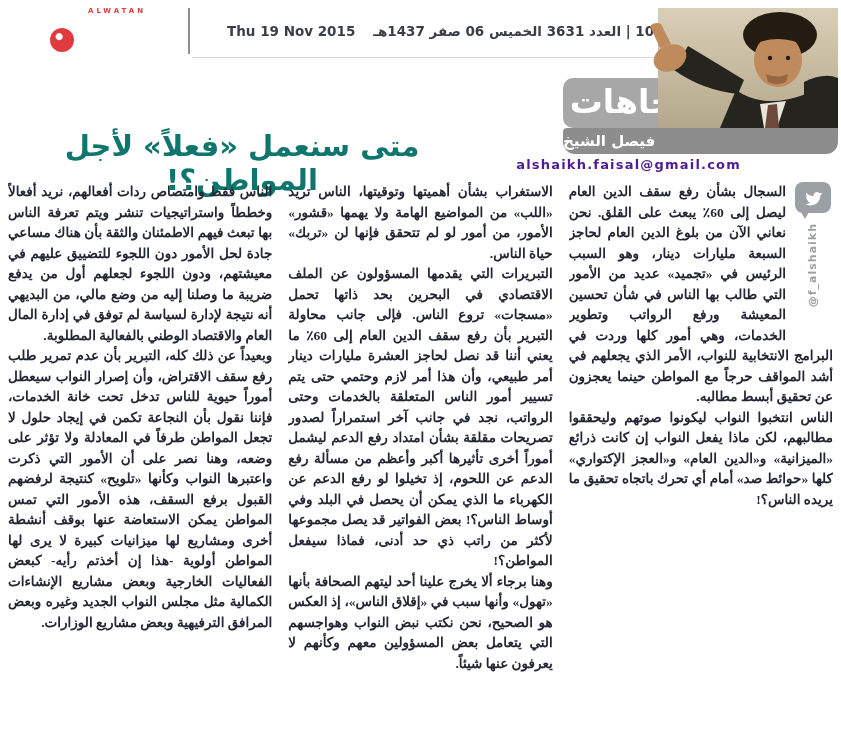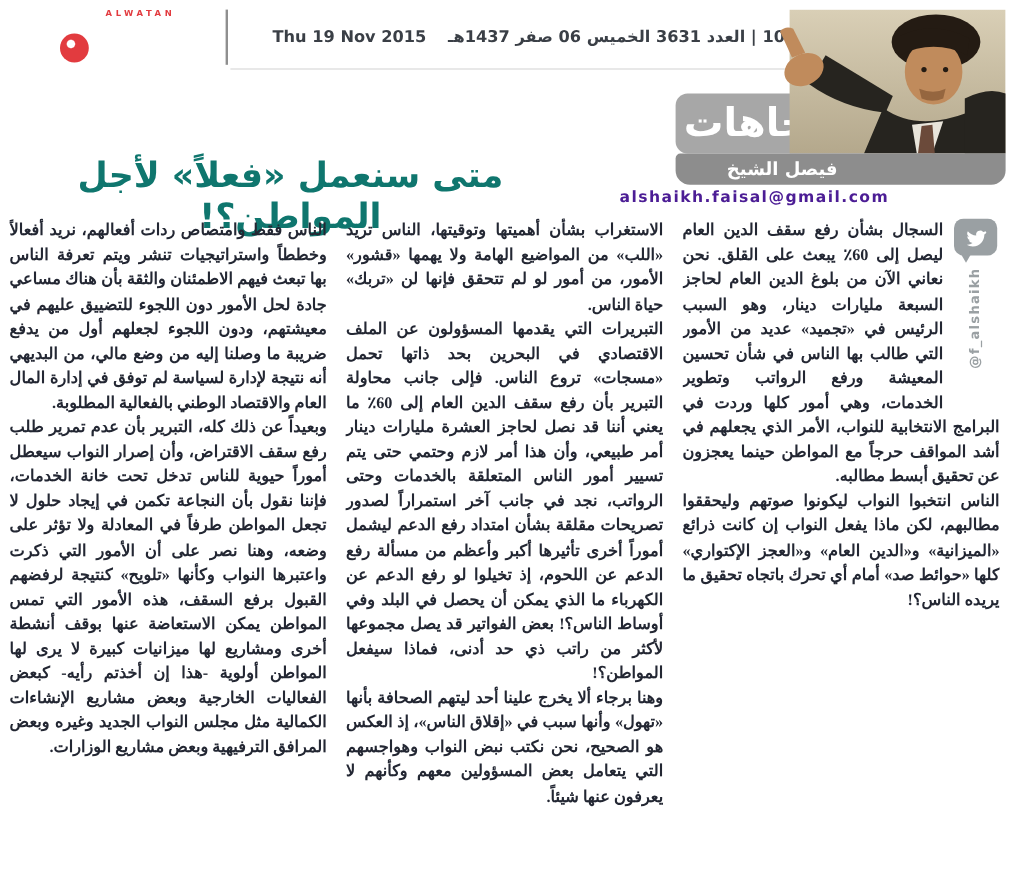--- a/index.html
+++ b/index.html
@@ -16,21 +16,21 @@
   .head-divider{position:absolute;left:188px;top:8px;width:2px;height:46px;background:#8f8f8f;}
   .head-date{position:absolute;left:202px;top:23px;width:494px;display:flex;gap:18px;direction:rtl;
     color:#3a3f46;font-size:13.5px;font-weight:bold;white-space:nowrap;}
   .head-rule{position:absolute;left:192px;top:57px;width:462px;height:1px;background:#d9d9d9;}
   
   .section-band{position:absolute;left:563px;right:3px;top:78px;height:50px;background:#a7a7a7;
     border-radius:10px 0 0 10px;z-index:1;color:#ffffff;font-weight:bold;font-size:33px;
     line-height:48px;text-align:right;padding-left:10px;box-sizing:border-box;padding-right:140px;}
   .name-band{position:absolute;left:563px;right:3px;top:128px;height:26px;background:#8d8d8d;
     border-radius:4px 0 12px 12px;z-index:3;color:#ffffff;font-weight:bold;font-size:15px;
-    line-height:26px;text-align:right;box-sizing:border-box;padding-right:140px;}
+    line-height:26px;text-align:left;box-sizing:border-box;padding-right:140px;}
   .author-photo{position:absolute;right:3px;top:8px;width:238px;height:120px;z-index:2;}
   .author-email{position:absolute;right:100px;top:157px;color:#4c1d95;font-weight:bold;
     font-size:13px;letter-spacing:1.2px;direction:ltr;}
   
   .article-title{position:absolute;left:12px;top:110px;width:460px;text-align:center;
     font-size:29px;font-weight:bold;color:#0f766e;}
   
   .columns{position:absolute;left:8px;right:8px;top:182px;height:553px;display:flex;gap:16px;
     direction:rtl;overflow:hidden;}
   .col{flex:1;overflow:hidden;text-align:justify;color:#232733;font-size:13.5px;

